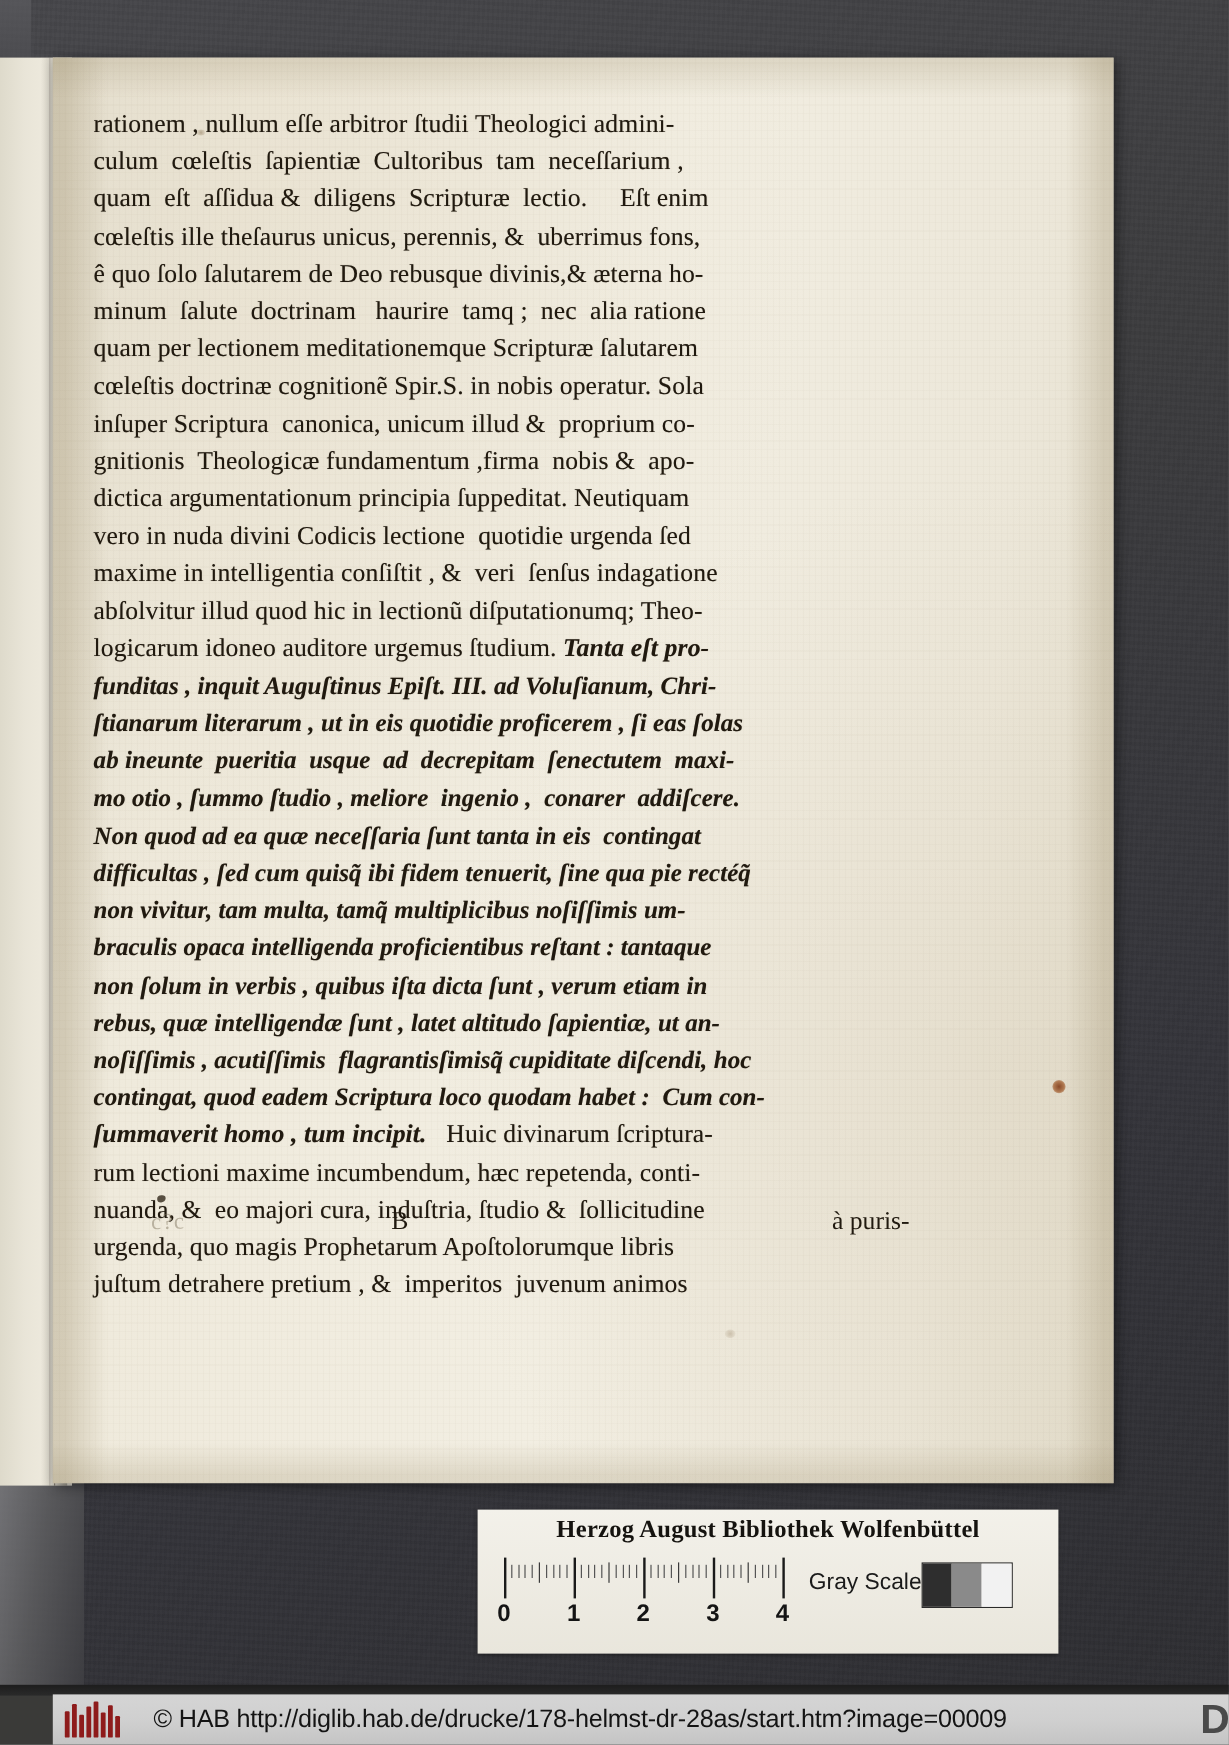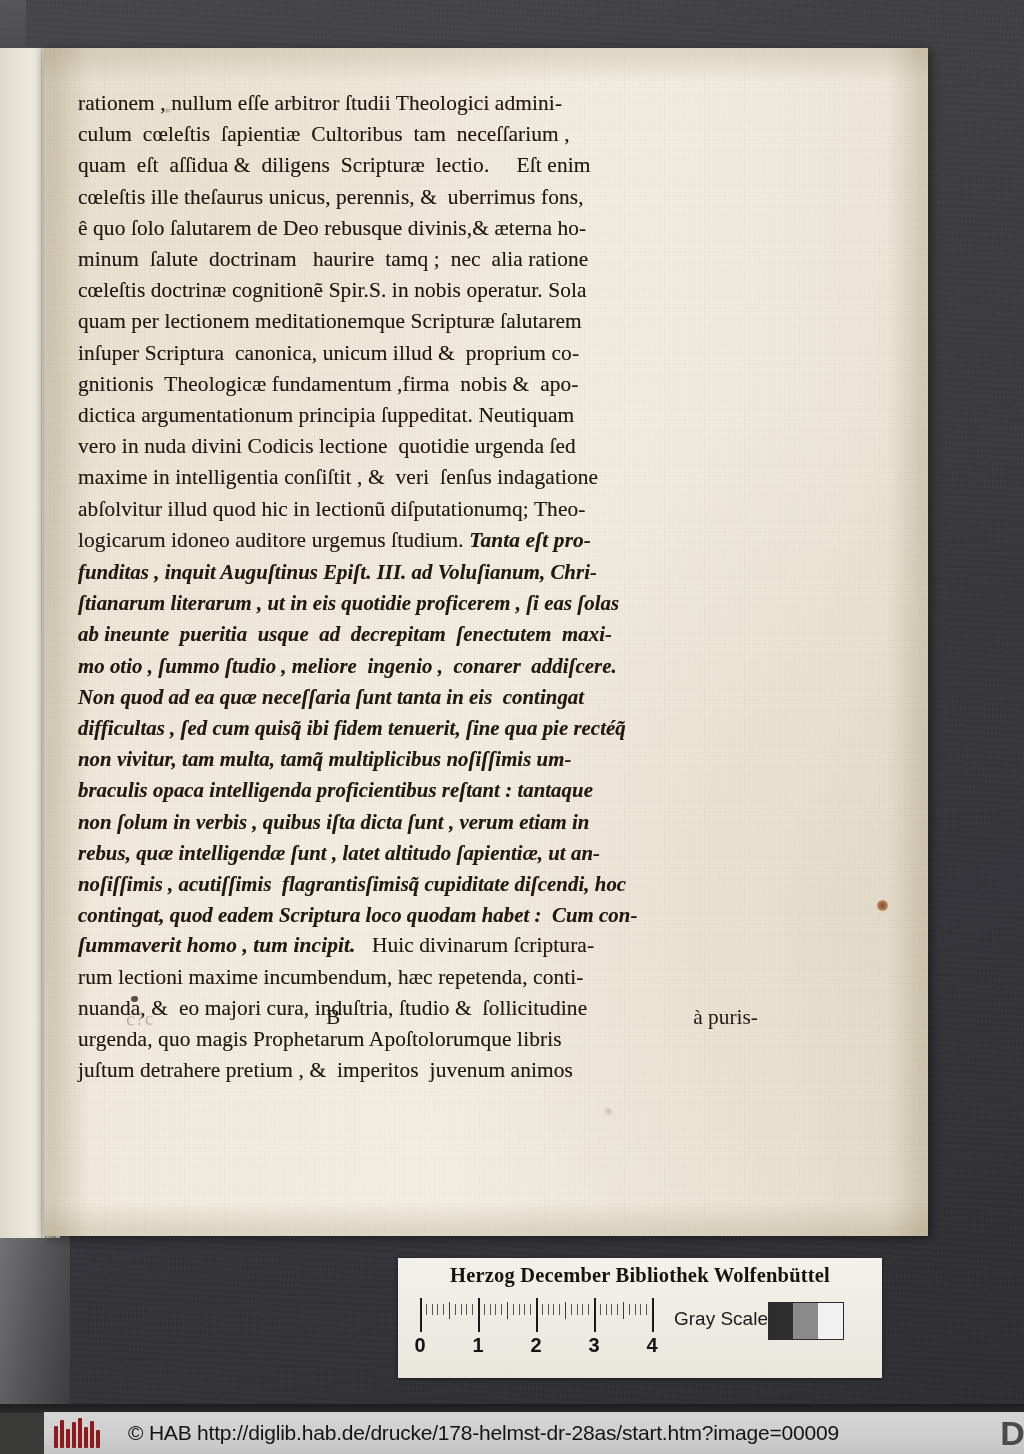--- a/index.html
+++ b/index.html
@@ -188,22 +188,22 @@
   <div class="foxing" style="left:560px;top:1060px;width:9px;height:7px;background:radial-gradient(circle,rgba(130,105,70,.30),rgba(130,105,70,0));"></div>
 </div>
 
 <div id="textblock">
   <span class="ln rm">rationem , nullum eſſe arbitror ſtudii Theologici admini-</span>
   <span class="ln rm">culum  cœleſtis  ſapientiæ  Cultoribus  tam  neceſſarium ,</span>
   <span class="ln rm">quam  eſt  aſſidua &amp;  diligens  Scripturæ  lectio.     Eſt enim</span>
   <span class="ln rm">cœleſtis ille theſaurus unicus, perennis, &amp;  uberrimus fons,</span>
   <span class="ln rm">ê quo ſolo ſalutarem de Deo rebusque divinis,&amp; æterna ho-</span>
   <span class="ln rm">minum  ſalute  doctrinam   haurire  tamq ;  nec  alia ratione</span>
+  <span class="ln rm">quam per lectionem meditationemque Scripturæ ſalutarem</span>
   <span class="ln rm">cœleſtis doctrinæ cognitionẽ Spir.S. in nobis operatur. Sola</span>
-  <span class="ln rm">quam per lectionem meditationemque Scripturæ ſalutarem</span>
   <span class="ln rm">inſuper Scriptura  canonica, unicum illud &amp;  proprium co-</span>
   <span class="ln rm">gnitionis  Theologicæ fundamentum ,firma  nobis &amp;  apo-</span>
   <span class="ln rm">dictica argumentationum principia ſuppeditat. Neutiquam</span>
   <span class="ln rm">vero in nuda divini Codicis lectione  quotidie urgenda ſed</span>
   <span class="ln rm">maxime in intelligentia conſiſtit , &amp;  veri  ſenſus indagatione</span>
   <span class="ln rm">abſolvitur illud quod hic in lectionũ diſputationumq; Theo-</span>
 
   <span class="ln"><span class="rm">logicarum idoneo auditore urgemus ſtudium.</span><span style="font-style:italic;font-weight:bold;"> Tanta eſt pro-</span></span>
 
   <span class="ln it">funditas , inquit Auguſtinus Epiſt. III. ad Voluſianum, Chri-</span>
@@ -228,21 +228,21 @@
 </div>
 
 <div id="footline">
   <span id="sig">B</span>
   <span id="catchword">à puris-</span>
 </div>
 <div id="inkblot"></div>
 <div id="pencil">c?c</div>
 
 <div id="habcard">
-  <div id="habtitle">Herzog December Bibliothek Wolfenbüttel</div>
+  <div id="habtitle">Herzog August Bibliothek Wolfenbüttel</div>
 
   <div id="ruler">
     <div class="tickmaj" style="left:0px;"></div>
     <div class="tickmaj" style="left:58px;"></div>
     <div class="tickmaj" style="left:116px;"></div>
     <div class="tickmaj" style="left:174px;"></div>
     <div class="tickmaj" style="left:232px;"></div>
 
     <div class="tickmin" style="left:29px;"></div>
     <div class="tickmin" style="left:87px;"></div>

